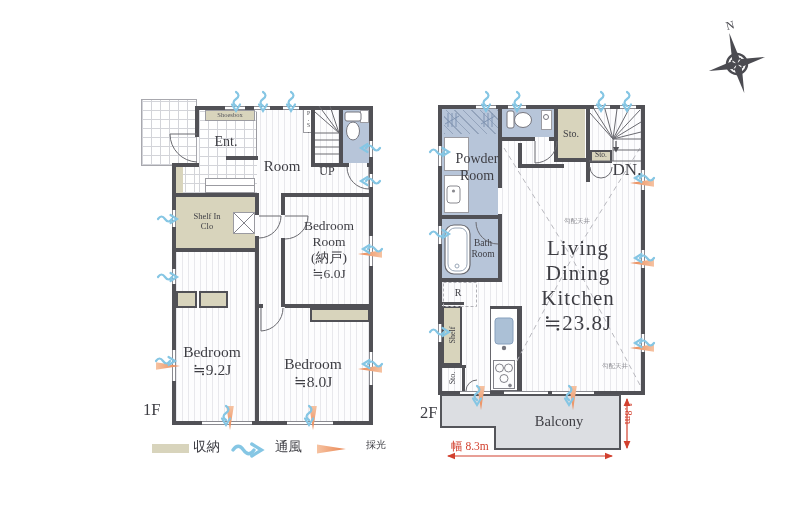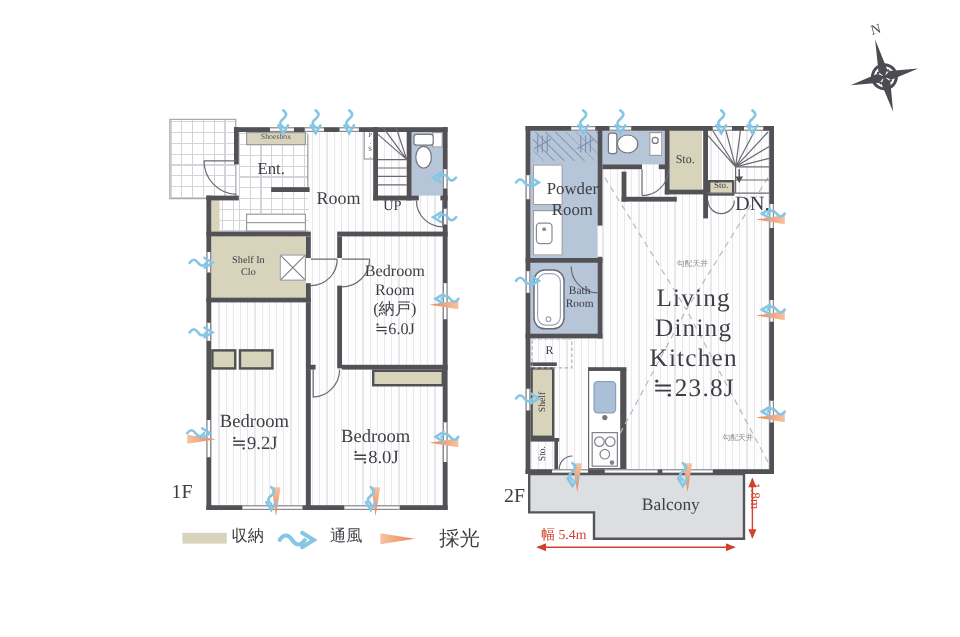--- a/index.html
+++ b/index.html
@@ -339,22 +339,22 @@
   <div class="lbl" style="left:578px;top:236px;font-size:21px;line-height:25px;letter-spacing:1px">
     <div>Living</div>
     <div>Dining</div>
     <div>Kitchen</div>
     <div>≒23.8J</div>
   </div>
   <div class="lbl gray" style="left:577px;top:217px;font-size:6.5px">勾配天井</div>
   <div class="lbl gray" style="left:615px;top:362px;font-size:6.5px">勾配天井</div>
   <div class="lbl" style="left:559px;top:413px;font-size:14.5px">Balcony</div>
   <div class="lbl left" style="left:420px;top:403px;font-size:16.5px">2F</div>
-  <div class="lbl left red" style="left:451px;top:440px;font-size:11.5px">幅 5.4m</div>
+  <div class="lbl left red" style="left:451px;top:440px;font-size:11.5px">幅 8.3m</div>
   <div class="lbl left red" style="left:635px;top:402px;font-size:11px;transform:rotate(90deg);transform-origin:0 0">1.8m</div>
 
   <div class="tan" style="left:152px;top:444px;width:37px;height:9px"></div>
   <div class="lbl left" style="left:193px;top:439px;font-size:13.5px">収納</div>
   <div class="lbl left" style="left:275px;top:439px;font-size:13.5px">通風</div>
-  <div class="lbl left" style="left:366px;top:439px;font-size:17px">採光</div>
+  <div class="lbl left" style="left:366px;top:439px;font-size:10px">採光</div>
 
   <div class="lbl left" style="left:726px;top:19px;font-size:11.5px;color:#4b4b51;transform:rotate(-14deg)">N</div>
 </div>
 
 </body></html>

